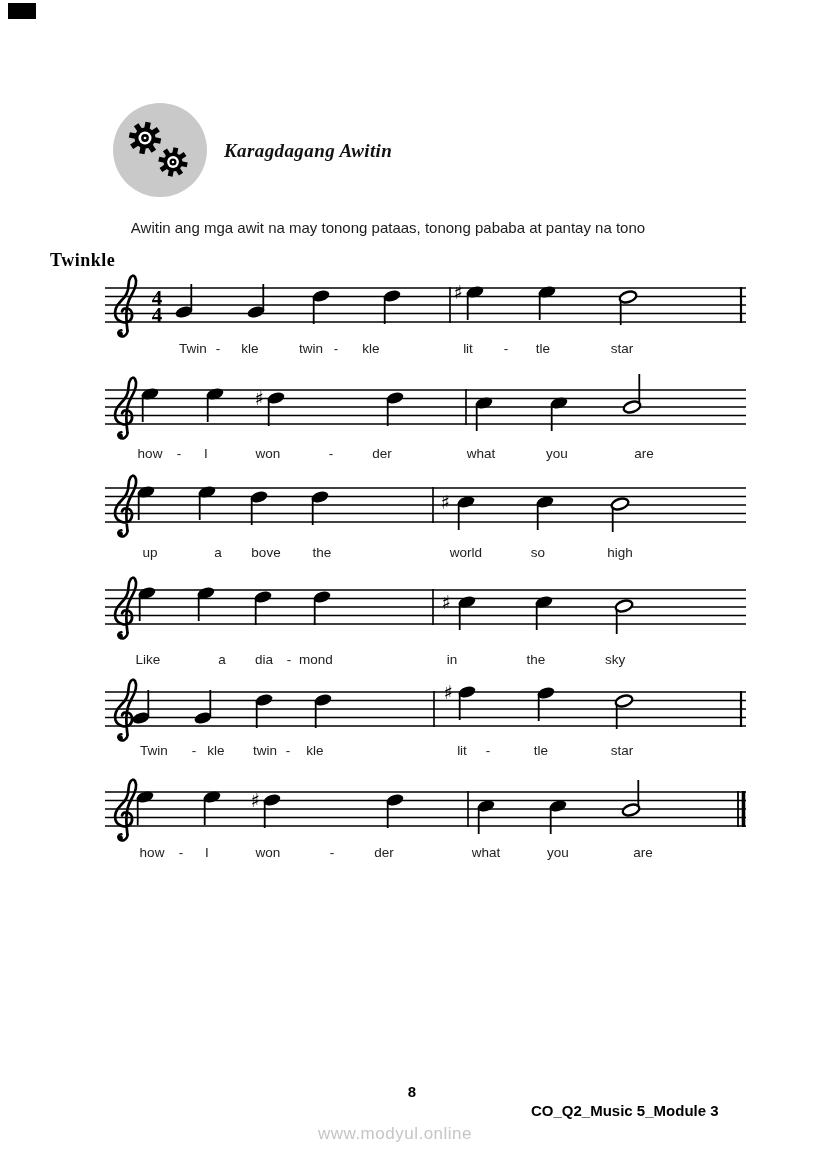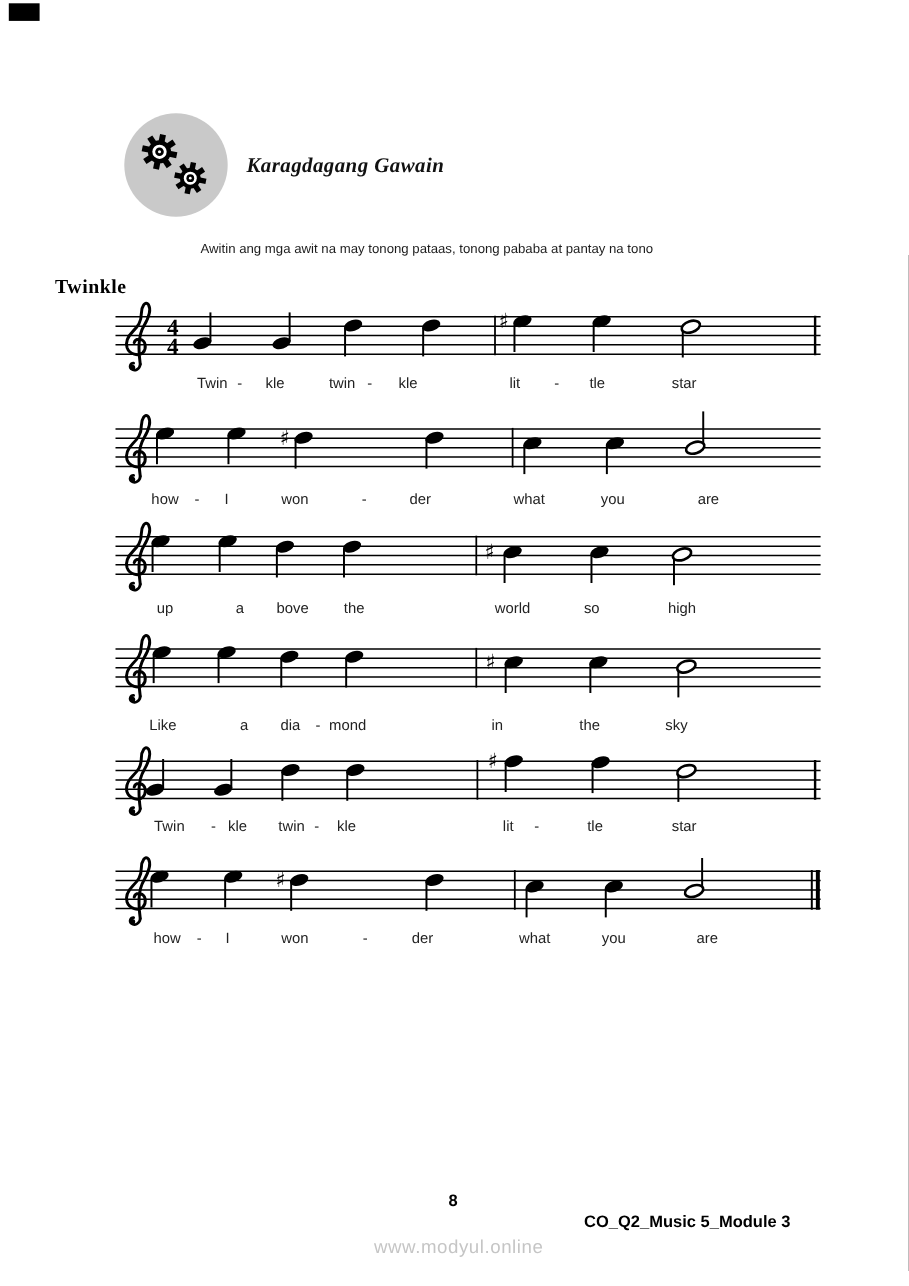--- a/index.html
+++ b/index.html
@@ -10,38 +10,38 @@
   }
   .abs{position:absolute;}
   .corner-mark{left:8px;top:3px;width:28px;height:16px;background:#000;}
   .header-title{
     left:224px;top:140px;
     font-family:"Liberation Serif",serif;font-weight:bold;font-style:italic;
     font-size:19px;letter-spacing:.4px;color:#111;
   }
   .instruction{
     left:50px;top:219px;width:676px;text-align:center;
-    font-size:12px;color:#1c1c1c;
+    font-size:15px;color:#1c1c1c;
   }
   .song-title{
     left:50px;top:250px;width:676px;
     font-family:"Liberation Serif",serif;font-weight:bold;font-size:18px;
     letter-spacing:.5px;color:#000;
   }
   #music-svg{position:absolute;left:0;top:0;}
   .page-number{
     left:402px;top:1083px;width:20px;text-align:center;
     font-weight:bold;font-size:15px;color:#000;
   }
   .module-code{
     left:531px;top:1102px;white-space:nowrap;
     font-weight:bold;font-size:15px;color:#000;text-align:center;
   }
   .watermark{
-    left:340px;top:1124px;font-size:17px;letter-spacing:.5px;color:#c5c5c5;
+    left:318px;top:1124px;font-size:17px;letter-spacing:.5px;color:#c5c5c5;
   }
 </style>
 </head>
 <body>
 
 <div class="page">
 
   <div class="abs corner-mark"></div>
 
   <svg id="music-svg" width="826" height="1169" viewBox="0 0 826 1169">
@@ -384,21 +384,21 @@
         <text x="207" y="857" text-anchor="middle" fill="#222" font-family="&quot;Liberation Sans&quot;,sans-serif" font-size="13.5">I</text>
         <text x="268" y="857" text-anchor="middle" fill="#222" font-family="&quot;Liberation Sans&quot;,sans-serif" font-size="13.5">won</text>
         <text x="332" y="857" text-anchor="middle" fill="#222" font-family="&quot;Liberation Sans&quot;,sans-serif" font-size="13.5">-</text>
         <text x="384" y="857" text-anchor="middle" fill="#222" font-family="&quot;Liberation Sans&quot;,sans-serif" font-size="13.5">der</text>
         <text x="486" y="857" text-anchor="middle" fill="#222" font-family="&quot;Liberation Sans&quot;,sans-serif" font-size="13.5">what</text>
         <text x="558" y="857" text-anchor="middle" fill="#222" font-family="&quot;Liberation Sans&quot;,sans-serif" font-size="13.5">you</text>
         <text x="643" y="857" text-anchor="middle" fill="#222" font-family="&quot;Liberation Sans&quot;,sans-serif" font-size="13.5">are</text>
       </g>
     </svg>
 
-  <div class="abs header-title">Karagdagang Gawain</div>
+  <div class="abs header-title">Karagdagang Awitin</div>
 
   <div class="abs instruction">Awitin ang mga awit na may tonong pataas, tonong pababa at pantay na tono</div>
 
   <div class="abs song-title">Twinkle</div>
 
   <div class="abs page-number">8</div>
 
   <div class="abs module-code">CO_Q2_Music 5_Module 3</div>
 
   <div class="abs watermark">www.modyul.online</div>

